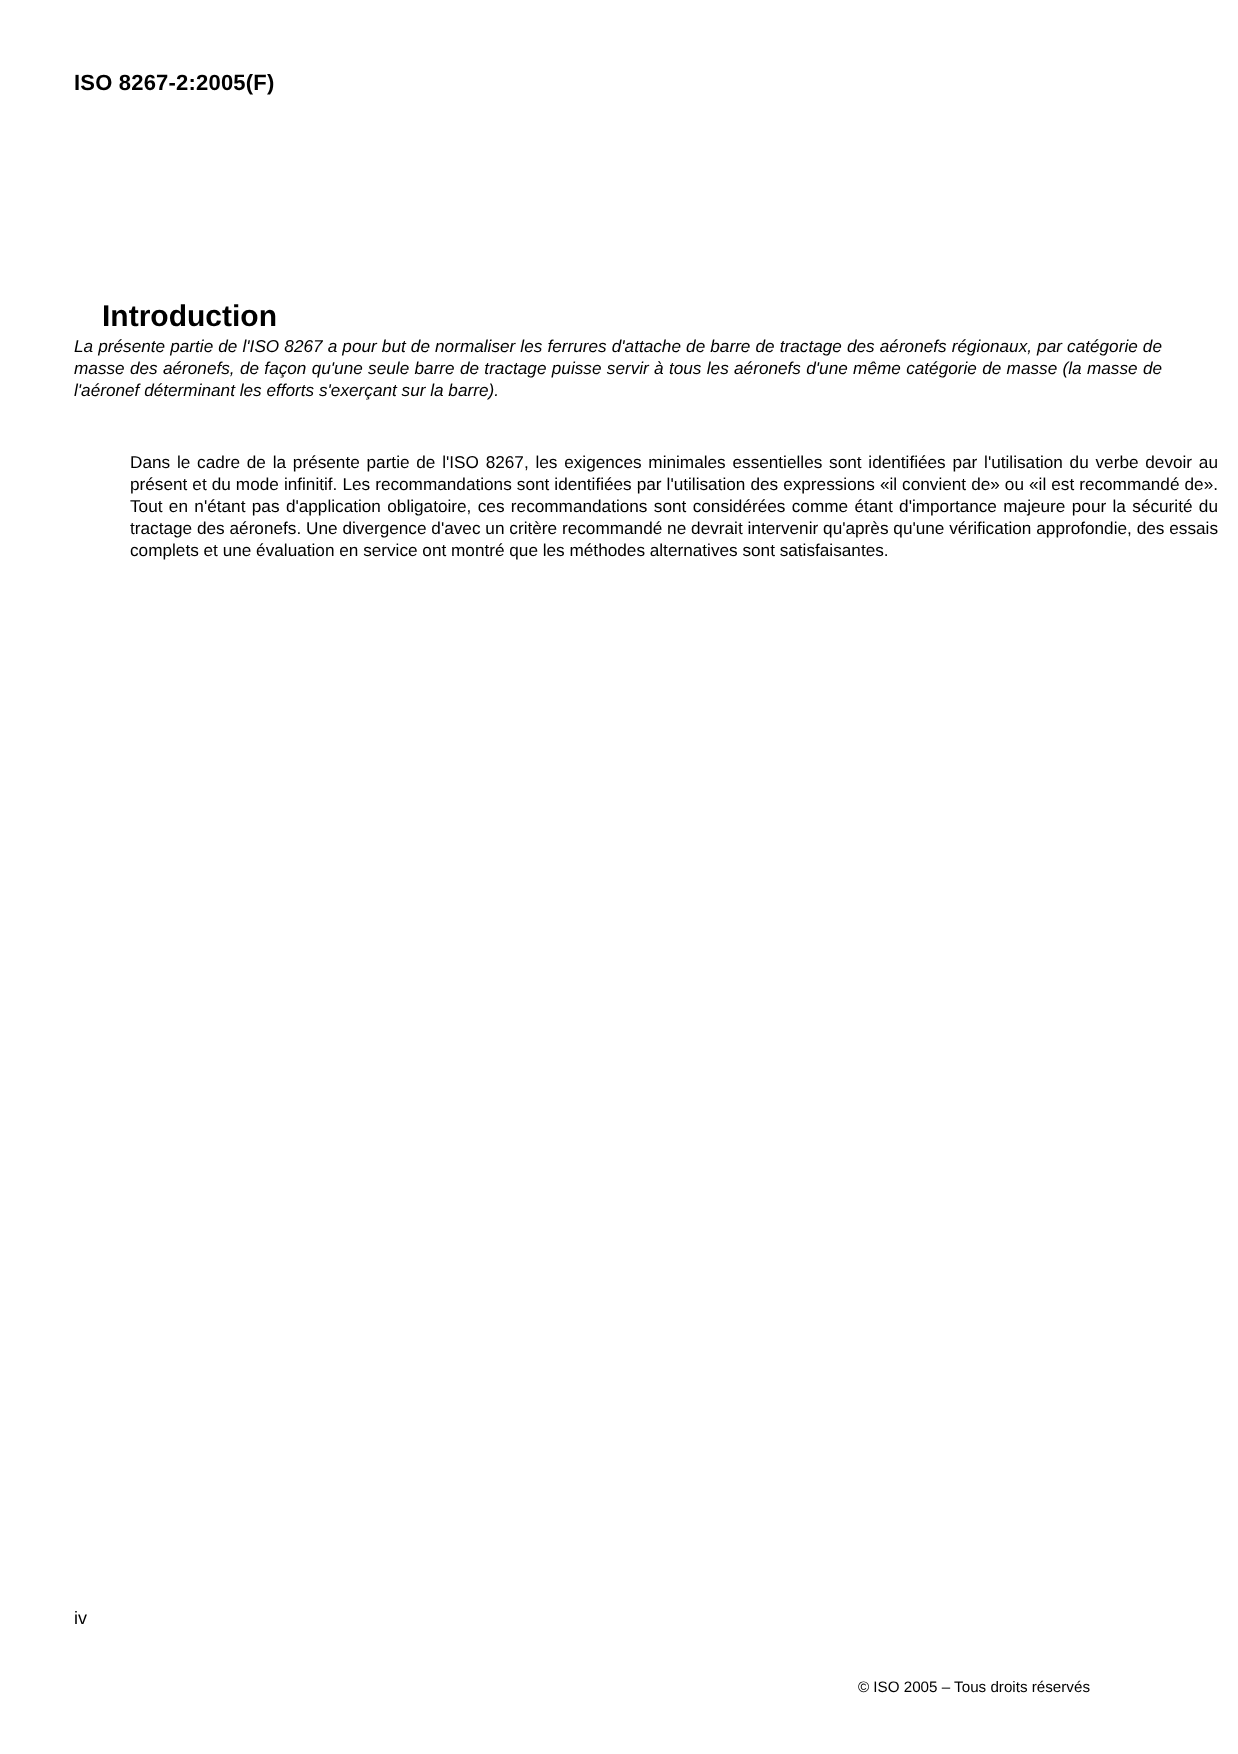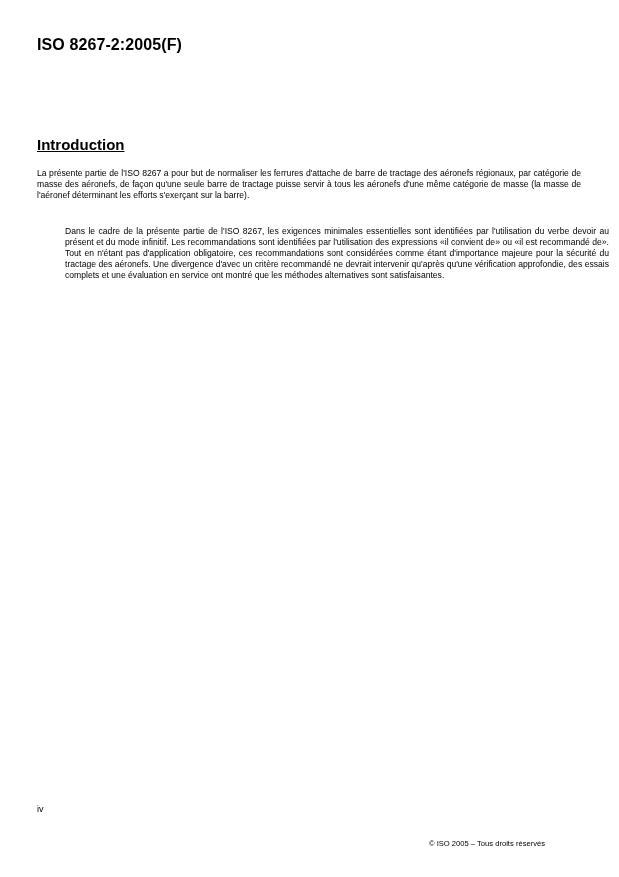--- a/index.html
+++ b/index.html
@@ -12,43 +12,42 @@
       height: 877px;
       position: relative;
       overflow: hidden;
       font-family: "Liberation Sans", sans-serif;
       color: #000000;
     }
     .page-header {
       position: absolute;
       left: 37px;
       top: 36px;
-      font-size: 16px;
+      font-size: 11px;
       font-weight: bold;
       letter-spacing: 0.1px;
     }
     .section-title {
       position: absolute;
       left: 37px;
       top: 136px;
       font-size: 15px;
       font-weight: bold;
-      margin: 0;
-      text-decoration: underline;
+      margin: 14px;
     }
     .body-text {
       position: absolute;
       left: 37px;
       width: 544px;
       font-size: 8.6px;
       line-height: 11px;
       text-align: justify;
       margin: 0;
     }
-    .para-1 { top: 168px; }
+    .para-1 { top: 168px; font-style: italic; }
     .para-2 { top: 226px; margin-left: 28px; }
     .footer-page {
       position: absolute;
       left: 37px;
       top: 804px;
       font-size: 9px;
     }
     .footer-copy {
       position: absolute;
       right: 74px;

